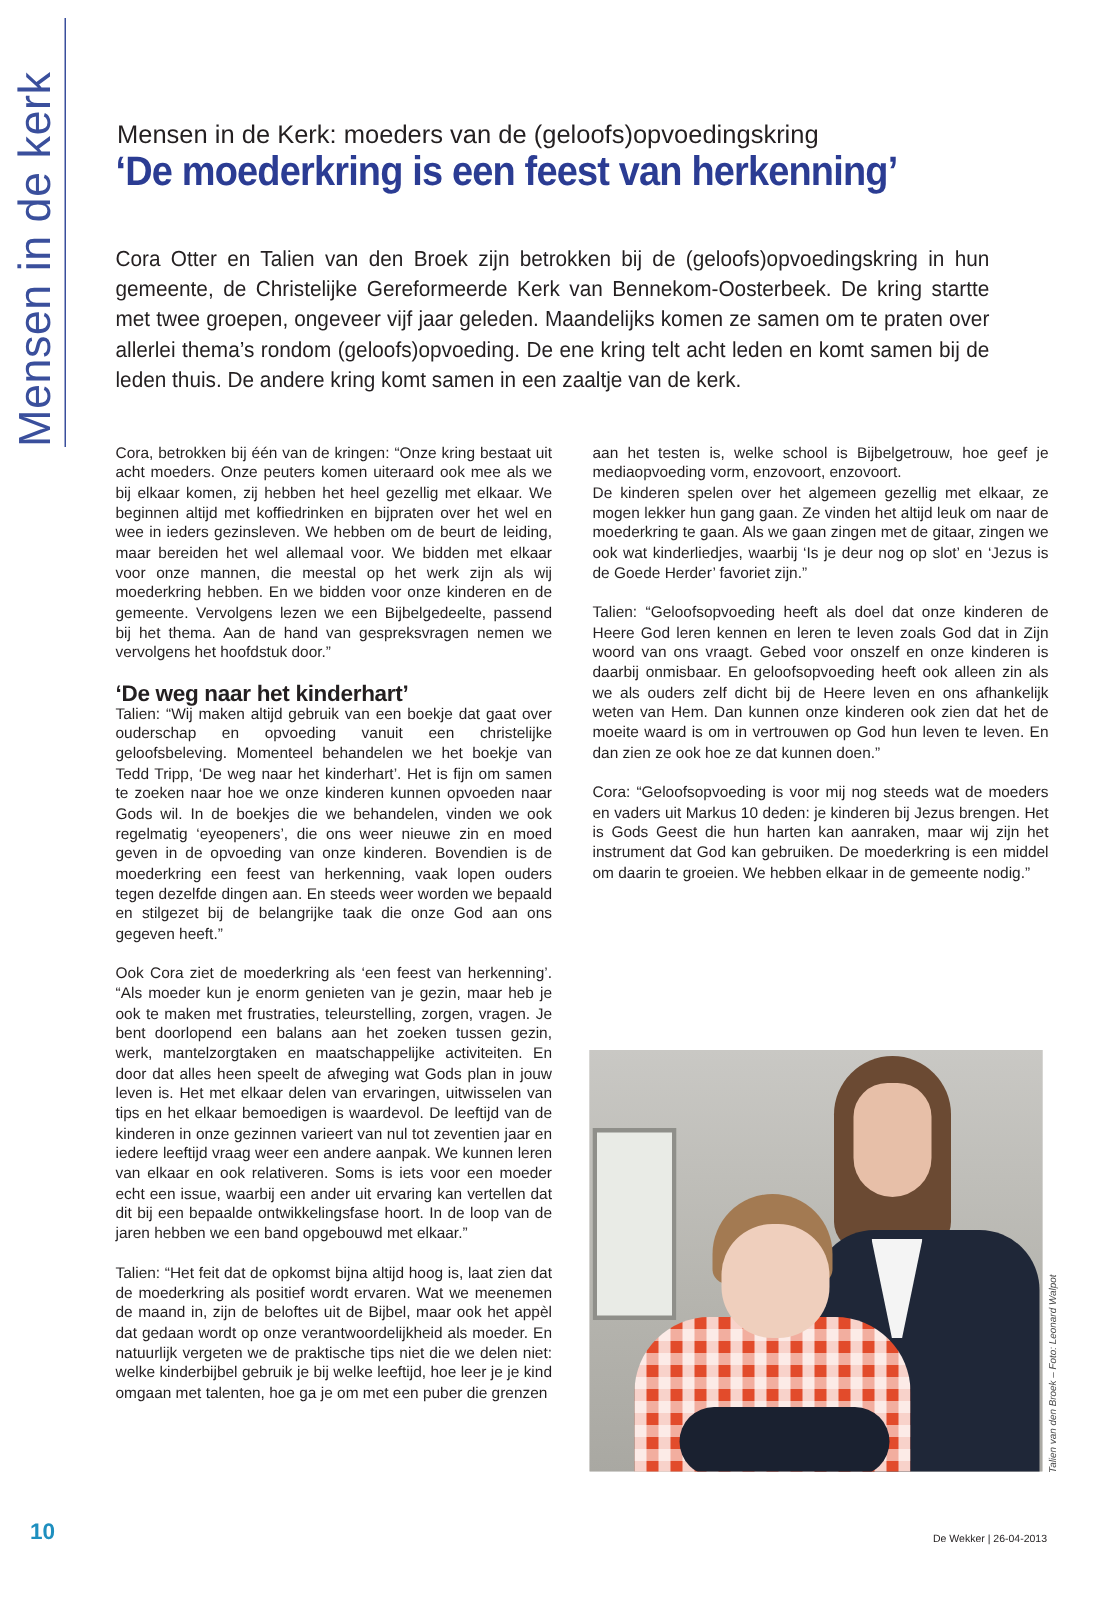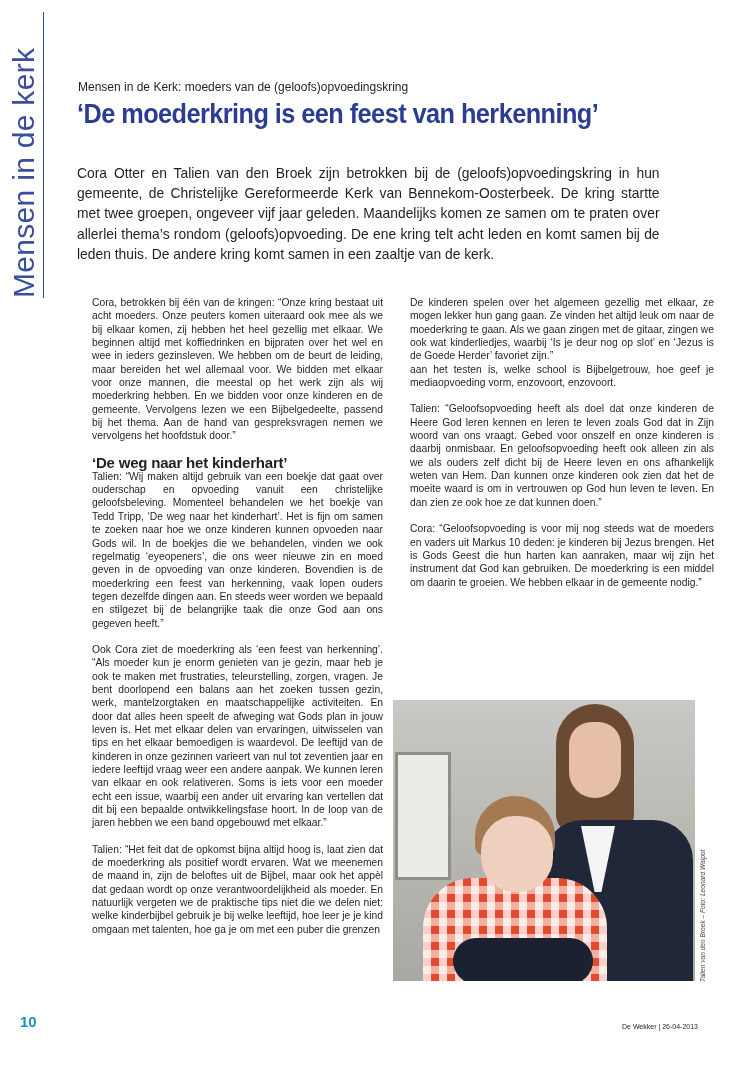--- a/index.html
+++ b/index.html
@@ -11,29 +11,29 @@
   }
   .side-label span {
     position: absolute; left: 0; top: 0;
     transform-origin: left top;
     transform: translate(2px, 250px) rotate(-90deg);
     white-space: nowrap; font-size: 30px; font-weight: 300; color: #3a4f9c;
     letter-spacing: 0.3px; line-height: 36px;
   }
   .side-rule { position: absolute; left: 43px; top: 12px; width: 1px; height: 286px; background: #3a4f9c; }
 
-  .kicker { position: absolute; left: 78px; top: 80px; font-size: 12px; color: #231f20; white-space: nowrap; }
+  .kicker { position: absolute; left: 78px; top: 80px; font-size: 17px; color: #231f20; white-space: nowrap; }
   .headline { position: absolute; left: 77px; top: 98px; font-size: 27.5px; font-weight: bold; color: #2b3c93;
               white-space: nowrap; letter-spacing: -0.6px; transform: scaleX(0.92); transform-origin: left top; }
 
   .intro { position: absolute; left: 77px; top: 163px; width: 610px; font-size: 14.5px; line-height: 20.2px;
            color: #231f20; text-align: justify; transform: scaleX(0.955); transform-origin: left top; }
 
   .col { position: absolute; font-size: 10.3px; line-height: 13.35px; color: #231f20; text-align: justify;
-         hyphens: auto; margin-left: 15px; }
+         hyphens: auto; }
   .col p { margin: 0; }
   .col .gap { height: 13px; }
   .col h3 { margin: 0; font-size: 15px; font-weight: bold; line-height: 14px; letter-spacing: -0.2px; }
   .col-left { left: 77px; top: 296px; width: 291px; }
   .col-right { left: 395px; top: 296px; width: 304px; }
 
   .photo { position: absolute; left: 393px; top: 700px; width: 302px; height: 281px; overflow: hidden;
            background: #b9b8b3; }
   .photo .wall { position: absolute; inset: 0; background: linear-gradient(180deg, #c9c8c4 0%, #b5b4ae 60%, #a9a8a2 100%); }
   .photo .window { position: absolute; left: 2px; top: 52px; width: 50px; height: 122px; background: #e9ebe6; border: 3px solid #8f8f8a; }
@@ -74,22 +74,22 @@
   <div class="gap"></div>
   <h3>‘De weg naar het kinderhart’</h3>
   <p>Talien: “Wij maken altijd gebruik van een boekje dat gaat over ouderschap en opvoeding vanuit een christelijke geloofsbeleving. Momenteel behandelen we het boekje van Tedd Tripp, ‘De weg naar het kinderhart’. Het is fijn om samen te zoeken naar hoe we onze kinderen kunnen opvoeden naar Gods wil. In de boekjes die we behandelen, vinden we ook regelmatig ‘eyeopeners’, die ons weer nieuwe zin en moed geven in de opvoeding van onze kinderen. Bovendien is de moederkring een feest van herkenning, vaak lopen ouders tegen dezelfde dingen aan. En steeds weer worden we bepaald en stilgezet bij de belangrijke taak die onze God aan ons gegeven heeft.”</p>
   <div class="gap"></div>
   <p>Ook Cora ziet de moederkring als ‘een feest van herkenning’. “Als moeder kun je enorm genieten van je gezin, maar heb je ook te maken met frustraties, teleurstelling, zorgen, vragen. Je bent doorlopend een balans aan het zoeken tussen gezin, werk, mantelzorgtaken en maatschappelijke activiteiten. En door dat alles heen speelt de afweging wat Gods plan in jouw leven is. Het met elkaar delen van ervaringen, uitwisselen van tips en het elkaar bemoedigen is waardevol. De leeftijd van de kinderen in onze gezinnen varieert van nul tot zeventien jaar en iedere leeftijd vraag weer een andere aanpak. We kunnen leren van elkaar en ook relativeren. Soms is iets voor een moeder echt een issue, waarbij een ander uit ervaring kan vertellen dat dit bij een bepaalde ontwikkelingsfase hoort. In de loop van de jaren hebben we een band opgebouwd met elkaar.”</p>
   <div class="gap"></div>
   <p>Talien: “Het feit dat de opkomst bijna altijd hoog is, laat zien dat de moederkring als positief wordt ervaren. Wat we meenemen de maand in, zijn de beloftes uit de Bijbel, maar ook het appèl dat gedaan wordt op onze verantwoordelijkheid als moeder. En natuurlijk vergeten we de praktische tips niet die we delen niet: welke kinderbijbel gebruik je bij welke leeftijd, hoe leer je je kind omgaan met talenten, hoe ga je om met een puber die grenzen</p>
 </div>
 
 <div class="col col-right">
+  <p>aan het testen is, welke school is Bijbelgetrouw, hoe geef je mediaopvoeding vorm, enzovoort, enzovoort.</p>
   <p>De kinderen spelen over het algemeen gezellig met elkaar, ze mogen lekker hun gang gaan. Ze vinden het altijd leuk om naar de moederkring te gaan. Als we gaan zingen met de gitaar, zingen we ook wat kinderliedjes, waarbij ‘Is je deur nog op slot’ en ‘Jezus is de Goede Herder’ favoriet zijn.”</p>
-  <p>aan het testen is, welke school is Bijbelgetrouw, hoe geef je mediaopvoeding vorm, enzovoort, enzovoort.</p>
   <div class="gap"></div>
   <p>Talien: “Geloofsopvoeding heeft als doel dat onze kinderen de Heere God leren kennen en leren te leven zoals God dat in Zijn woord van ons vraagt. Gebed voor onszelf en onze kinderen is daarbij onmisbaar. En geloofsopvoeding heeft ook alleen zin als we als ouders zelf dicht bij de Heere leven en ons afhankelijk weten van Hem. Dan kunnen onze kinderen ook zien dat het de moeite waard is om in vertrouwen op God hun leven te leven. En dan zien ze ook hoe ze dat kunnen doen.”</p>
   <div class="gap"></div>
   <p>Cora: “Geloofsopvoeding is voor mij nog steeds wat de moeders en vaders uit Markus 10 deden: je kinderen bij Jezus brengen. Het is Gods Geest die hun harten kan aanraken, maar wij zijn het instrument dat God kan gebruiken. De moederkring is een middel om daarin te groeien. We hebben elkaar in de gemeente nodig.”</p>
 </div>
 
 <div class="photo" title="Photo of a smiling woman holding a toddler in a red checkered shirt">
   <div class="wall"></div>
   <div class="window"></div>
   <div class="woman-hair"></div>

